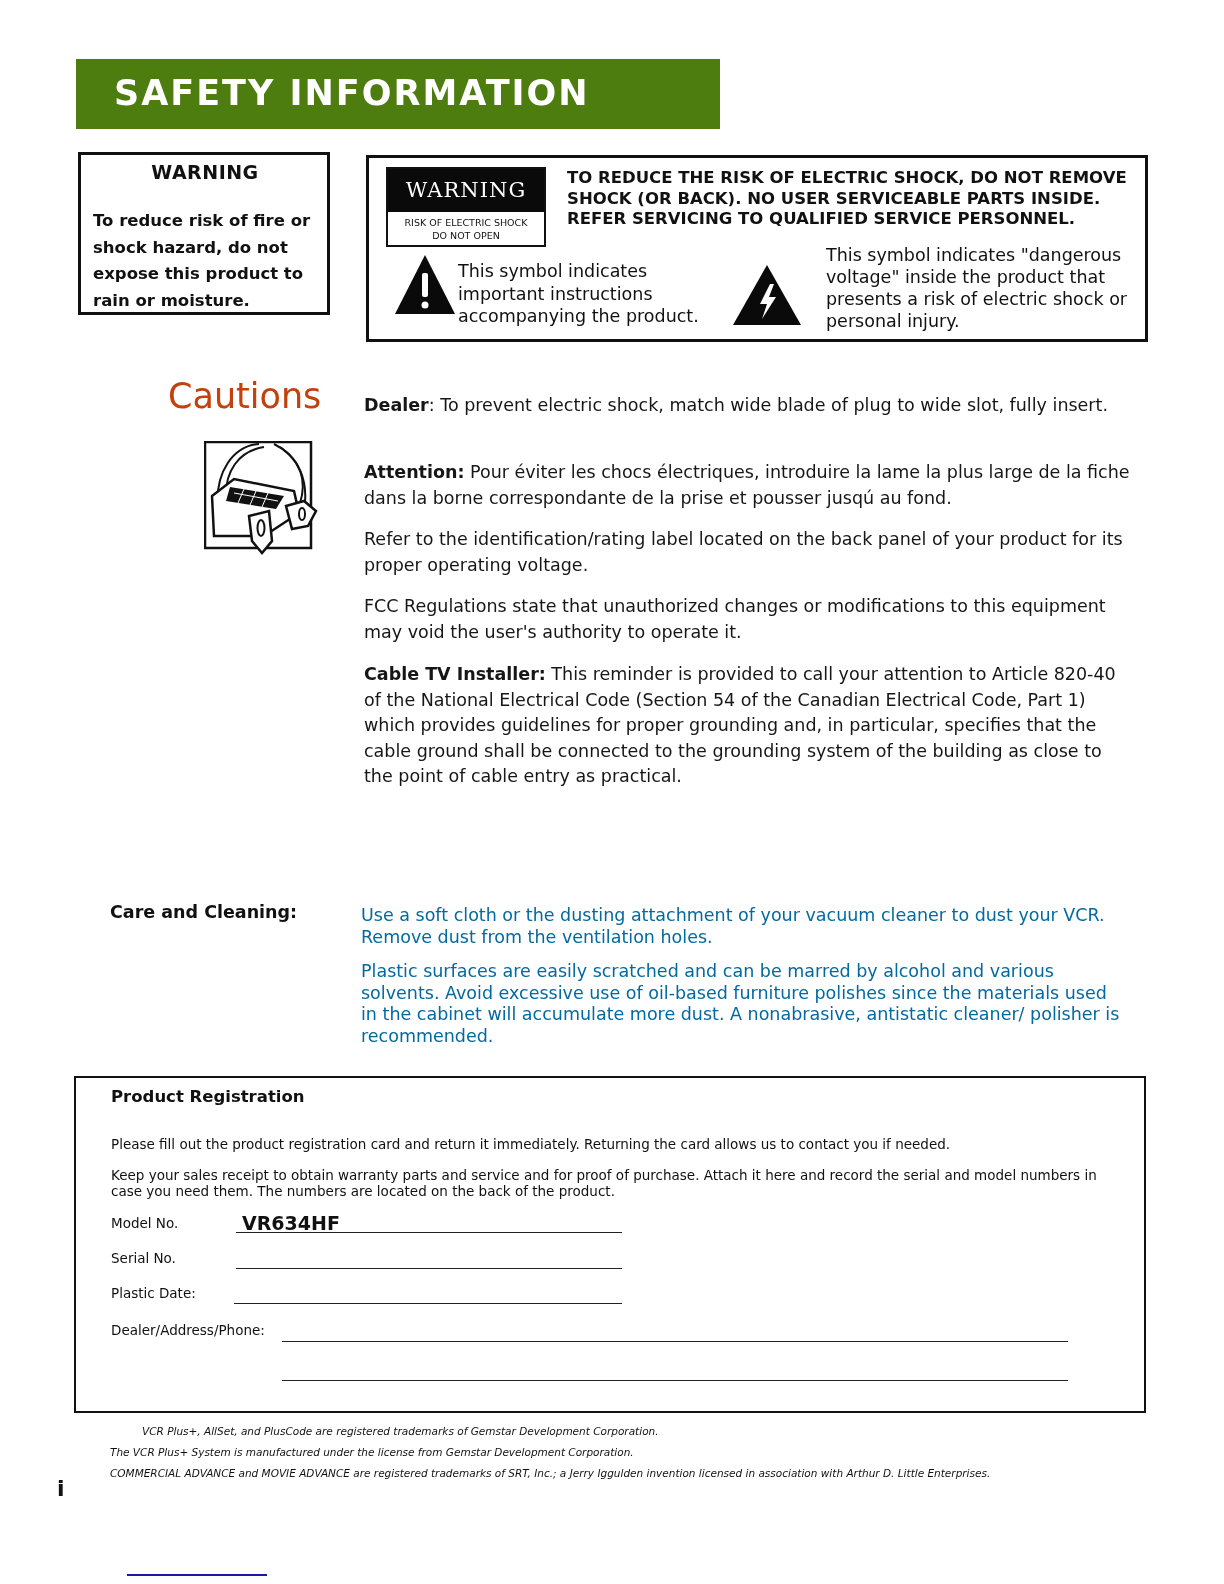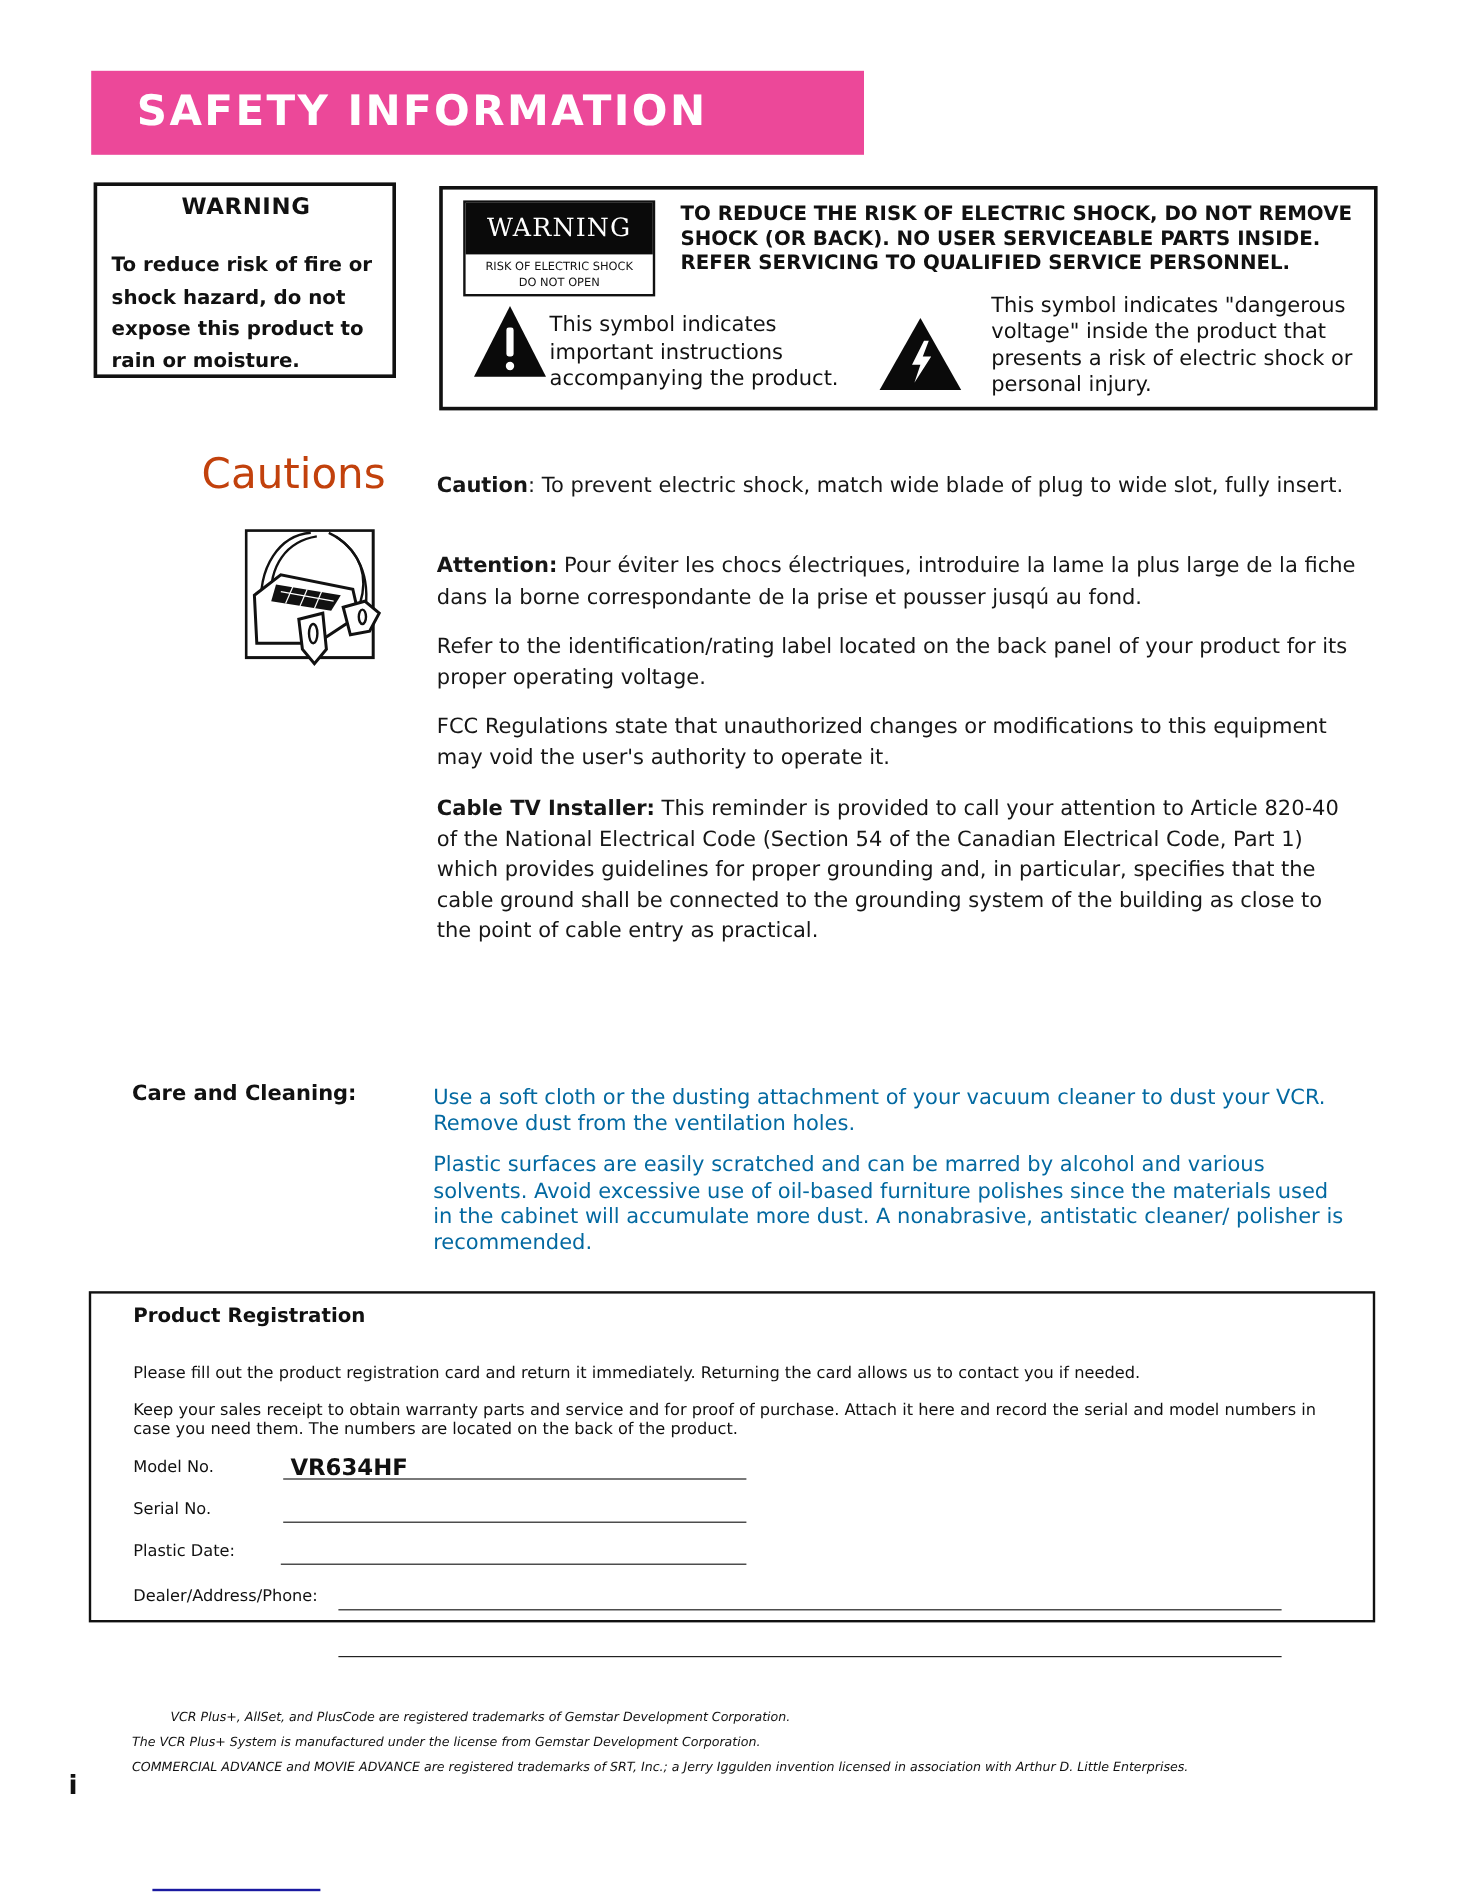--- a/index.html
+++ b/index.html
@@ -7,21 +7,21 @@
       width: 1224px; height: 1584px;
       background: #ffffff; color: #111111;
       font-family: "DejaVu Sans", "Liberation Sans", sans-serif;
       position: relative; overflow: hidden;
     }
     .abs { position: absolute; }
 
     
     #title-bar {
       left: 76px; top: 59px; width: 644px; height: 70px;
-      background: #ec4899; color: #ffffff;
+      background: #4d7c0f; color: #ffffff;
       font-size: 35px; font-weight: bold; letter-spacing: 2px;
       padding-left: 38px; line-height: 68px;
     }
 
     
     #warn-left {
       left: 78px; top: 152px; width: 252px; height: 163px;
       border: 3px solid #111; padding: 6px 10px 0 12px;
     }
     #warn-left .hdr {
@@ -80,21 +80,21 @@
     #care-label {
       left: 110px; top: 902px; font-weight: bold; font-size: 17.5px;
     }
     .care-para {
       position: absolute; left: 361px; width: 760px;
       font-size: 17.5px; line-height: 21.5px; color: #0369a1;
     }
 
     
     #reg-box {
-      left: 74px; top: 1076px; width: 1072px; height: 276px;
+      left: 74px; top: 1076px; width: 1072px; height: 337px;
       border: 2px solid #111; border-top-width: 2px;
     }
     #reg-title {
       left: 35px; top: 9px; font-weight: bold; font-size: 16.5px;
     }
     .reg-text {
       position: absolute; left: 35px; width: 1010px;
       font-size: 13.5px; line-height: 16px;
     }
     .field-label {
@@ -182,21 +182,21 @@
   <line x1="40" y1="48" x2="34" y2="62" stroke="#fff" stroke-width="1"></line>
   <line x1="52" y1="50" x2="46" y2="64" stroke="#fff" stroke-width="1"></line>
   <line x1="64" y1="52" x2="58" y2="66" stroke="#fff" stroke-width="1"></line>
   <polygon points="45,75 65,70 68,100 58,112 48,100" fill="#fff" stroke="#111" stroke-width="2.5"></polygon>
   <ellipse cx="57" cy="87" rx="3.5" ry="8" fill="none" stroke="#111" stroke-width="2"></ellipse>
   <polygon points="82,65 100,60 112,70 104,85 88,88" fill="#fff" stroke="#111" stroke-width="2.5"></polygon>
   <ellipse cx="98" cy="73" rx="3" ry="6" fill="none" stroke="#111" stroke-width="2"></ellipse>
 </svg>
 
 <div class="para" style="top:393px;">
-  <b>Caution</b><span>: To prevent electric shock, match wide blade of plug to wide slot, fully insert.</span>
+  <b>Dealer</b><span>: To prevent electric shock, match wide blade of plug to wide slot, fully insert.</span>
 </div>
 <div class="para" style="top:460px;">
   <b>Attention:</b><span> Pour éviter les chocs électriques, introduire la lame la plus large de la fiche dans la borne correspondante de la prise et pousser jusqú au fond.</span>
 </div>
 <div class="para" style="top:527px;">
   <span>Refer to the identification/rating label located on the back panel of your product for its proper operating voltage.</span>
 </div>
 <div class="para" style="top:594px;">
   <span>FCC Regulations state that unauthorized changes or modifications to this equipment may void the user's authority to operate it.</span>
 </div>

